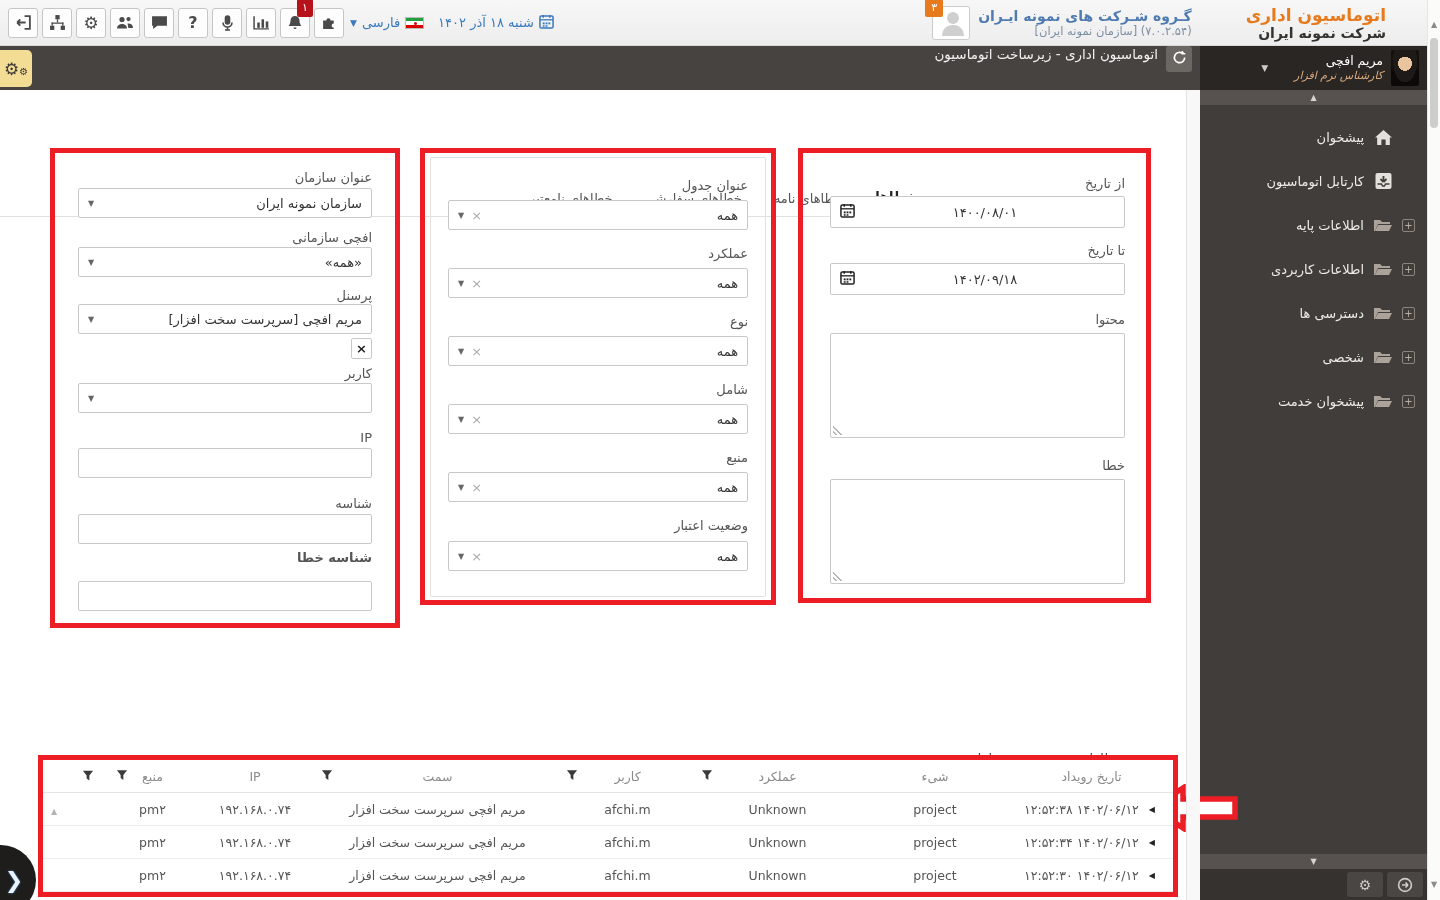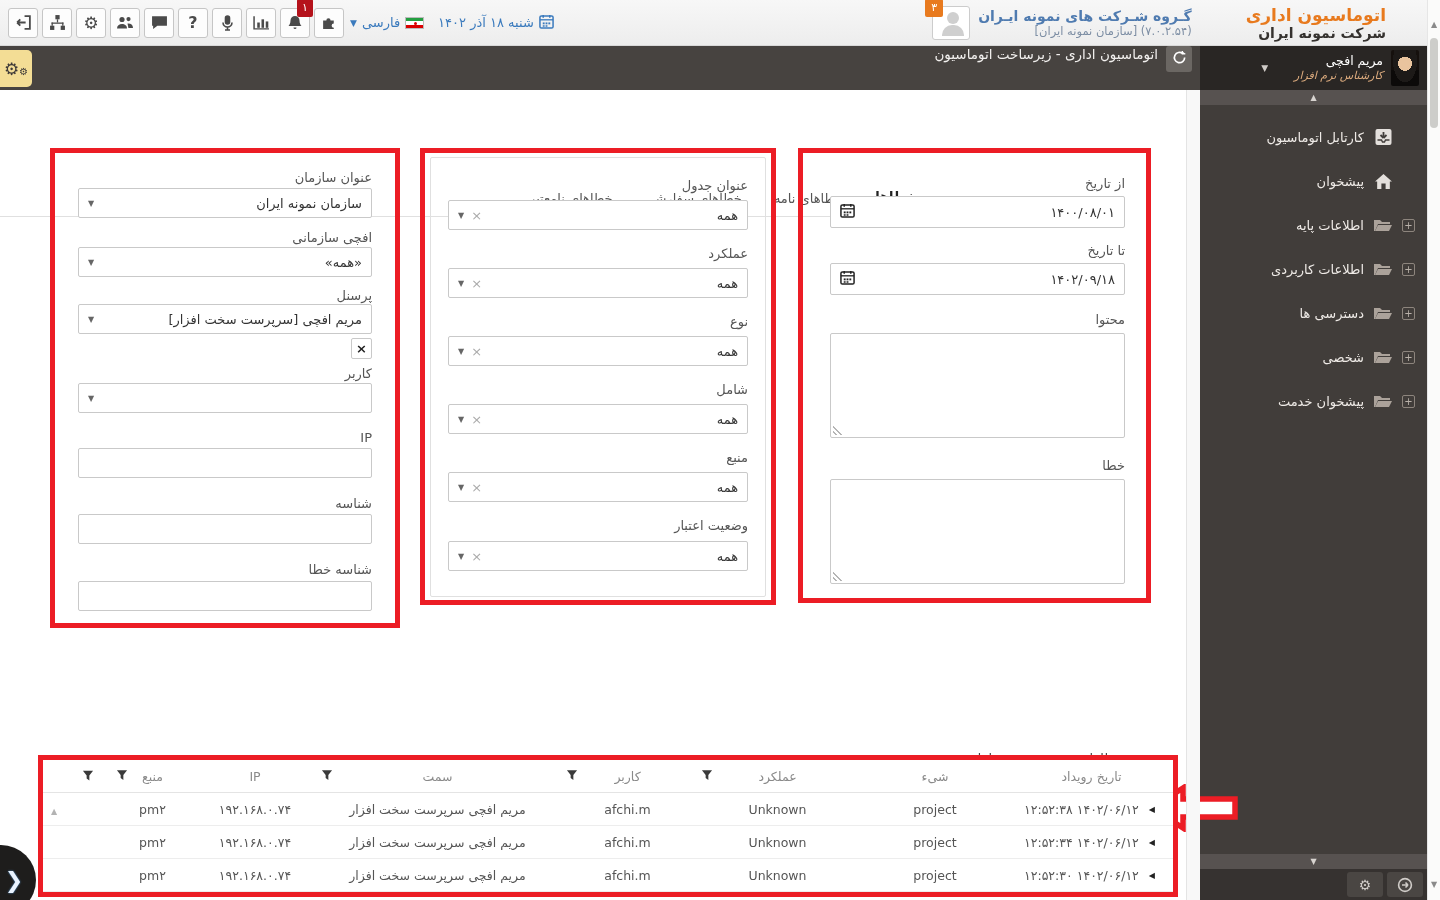--- a/index.html
+++ b/index.html
@@ -74,21 +74,21 @@
 
   .red-box { position:absolute; border:5px solid #ec1d25; }
   .inner-panel { position:absolute; border:1px solid #e0e0e0; border-radius:2px; }
 
   .fld-label { position:absolute; direction:rtl; text-align:right; color:#555; font-size:13px; }
   .sel, .inp { position:absolute; height:30px; background:#fff; border:1px solid #c9c9c9; border-radius:2px; direction:rtl; display:flex; align-items:center; padding:0 9px; color:#333; }
   .sel .val { flex:1; text-align:right; }
   .sel .x-clear { color:#aaa; font-size:13px; margin-left:7px; }
   .sel .dd-caret { color:#666; font-size:8px; }
   .inp-date { position:absolute; height:32px; background:#fff; border:1px solid #c9c9c9; border-radius:2px; direction:rtl; display:flex; align-items:center; padding:0 9px; color:#333; }
-  .inp-date .val { flex:1; text-align:right; }
+  .inp-date .val { flex:1; text-align:center; }
   .txtarea { position:absolute; background:#fff; border:1px solid #c9c9c9; border-radius:2px; }
   .txtarea .resize { position:absolute; left:2px; bottom:2px; width:9px; height:9px; background:linear-gradient(45deg, transparent 0 2px, #b5b5b5 2px 3.5px, transparent 3.5px 5.5px, #b5b5b5 5.5px 7px, transparent 7px); }
   .chip-clear { position:absolute; width:21px; height:21px; border:1px solid #c9c9c9; border-radius:2px; background:#fff; color:#222; font-weight:bold; display:flex; align-items:center; justify-content:center; font-size:13px; }
 
   #syscheck-row { position:absolute; left:952px; top:661px; width:196px; display:flex; direction:rtl; align-items:center; gap:7px; color:#444; }
   .checkbox { width:19px; height:19px; border:1px solid #3c7ebf; border-radius:2px; background:#fff; display:flex; align-items:center; justify-content:center; }
   #btn-row { position:absolute; left:888px; top:699px; width:260px; display:flex; direction:rtl; gap:7px; }
   .btn { height:36px; border-radius:3px; color:#fff; display:flex; align-items:center; justify-content:center; gap:7px; padding:0 13px; font-size:13px; white-space:nowrap; }
   .btn-green { background:#69a76a; border:1px solid #5e965f; }
   .btn-blue { background:#3c7ebf; border:1px solid #3472ad; }
@@ -260,36 +260,36 @@
         <div class="user-name">مریم افچی</div>
         <div class="user-role">کارشناس نرم افزار</div>
       </div>
       <span class="user-caret">▼</span>
     </div>
     <div class="side-scroll">▲</div>
     <div class="menu">
       <div class="menu-item">
         <span class="spacer13"></span>
         <span class="mi-icon">
+            <svg width="19" height="17" viewBox="0 0 18 16" fill="#e4e0dc">
+              <path d="M9 1 1 8h2v7h4v-5h4v5h4V8h2z"></path>
+            </svg>
+          </span>
+        <span>پیشخوان</span>
+      </div>
+      <div class="menu-item">
+        <span class="spacer13"></span>
+        <span class="mi-icon">
             <svg width="19" height="18" viewBox="0 0 18 18">
               <rect x="1" y="1" width="16" height="16" rx="2" fill="#e4e0dc"></rect>
               <path d="M9 4v6M9 10l-3-3M9 10l3-3" stroke="#413d3a" stroke-width="1.8" fill="none"></path>
               <path d="M3 12h4l1 2h2l1-2h4" stroke="#413d3a" stroke-width="1.4" fill="none"></path>
             </svg>
           </span>
         <span>کارتابل اتوماسیون</span>
-      </div>
-      <div class="menu-item">
-        <span class="spacer13"></span>
-        <span class="mi-icon">
-            <svg width="19" height="17" viewBox="0 0 18 16" fill="#e4e0dc">
-              <path d="M9 1 1 8h2v7h4v-5h4v5h4V8h2z"></path>
-            </svg>
-          </span>
-        <span>پیشخوان</span>
       </div>
       <div class="menu-item">
         <span class="expander">+</span>
         <span class="mi-icon">
             <svg width="20" height="15" viewBox="0 0 20 15" fill="#aba29a">
               <path d="M1 2h6l2 2h8v2H5L2 13H1z"></path>
               <path d="M5 7h14l-3 6H2z"></path>
             </svg>
           </span>
         <span>اطلاعات پایه</span>
@@ -401,21 +401,21 @@
         <span class="dd-caret">▼</span>
     </div>
     <div class="fld-label" style="left:78px; top:340px; width:294px;">IP</div>
     <div class="inp" style="left:78px; top:358px; width:294px;">
         <span></span>
       </div>
     <div class="fld-label" style="left:78px; top:406px; width:294px;">شناسه</div>
     <div class="inp" style="left:78px; top:424px; width:294px;">
         <span></span>
       </div>
-    <div class="fld-label" style="left:78px; top:472px; width:294px;">شناسه خطا</div>
+    <div class="fld-label" style="left:78px; top:460px; width:294px;font-weight:bold;">شناسه خطا</div>
     <div class="inp" style="left:78px; top:491px; width:294px;">
         <span></span>
       </div>
 
     <div class="fld-label" style="left:448px; top:88px;  width:300px;">عنوان جدول</div>
     <div class="sel" style="left:448px; top:110px; width:300px;">
       <span class="val">همه</span>
         <span class="x-clear">×</span>
         <span class="dd-caret">▼</span>
     </div>

